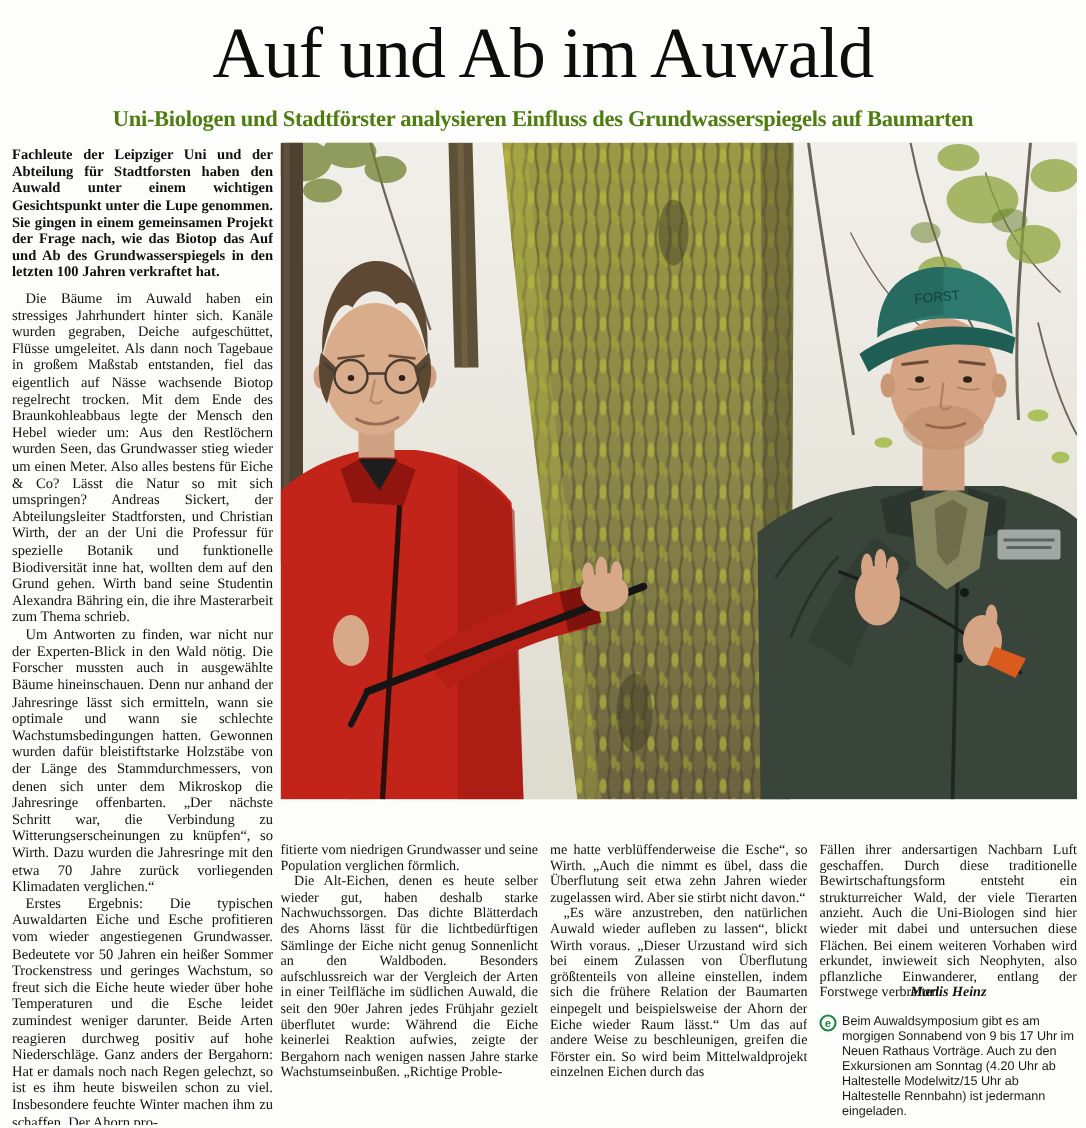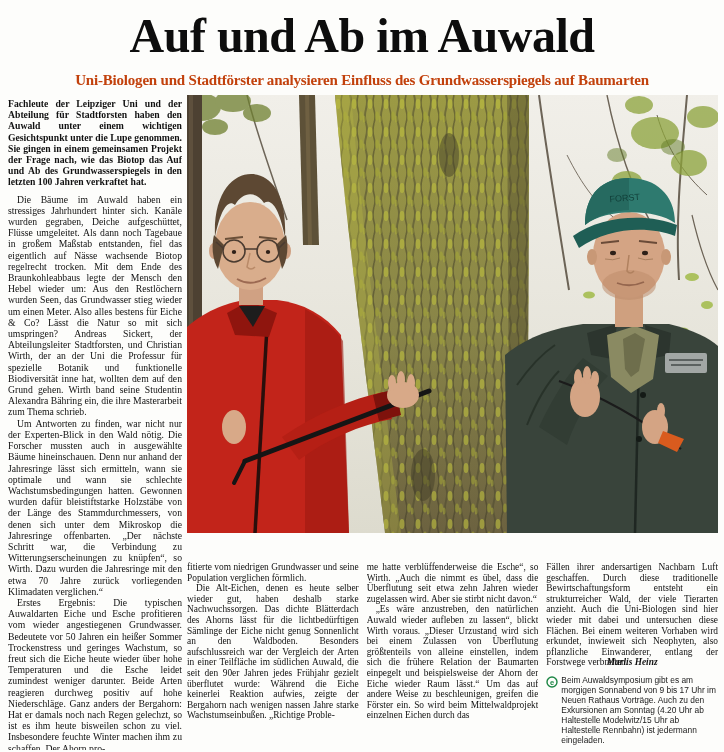--- a/index.html
+++ b/index.html
@@ -4,26 +4,26 @@
 <style>
   html,body{margin:0;padding:0;background:#9a9a9a;}
   .page{
     position:relative;width:724px;height:752px;background:#fdfdfb;
     font-family:"Liberation Serif", serif;color:#111;overflow:hidden;
     margin:0 auto;
   }
   
   .headline{
     position:absolute;top:10px;left:0;width:724px;text-align:center;
-    font-size:48px;font-weight:bold;letter-spacing:-0.5px;color:#0d0d0d;
+    font-size:48px;font-weight:normal;letter-spacing:-0.5px;color:#0d0d0d;
     line-height:52px;
   }
   .subhead{
     position:absolute;top:72px;left:0;width:724px;text-align:center;
-    font-size:15px;font-weight:bold;letter-spacing:-0.2px;color:#c2410c;
+    font-size:15px;font-weight:bold;letter-spacing:-0.2px;color:#4d7c0f;
   }
   
   .leftcol{
     position:absolute;left:8px;top:98px;width:174px;height:652px;
     overflow:hidden;text-align:justify;font-size:9.7px;line-height:11.2px;
     hyphens:auto;
   }
   .leftcol p{margin:0;text-indent:9px;}
   .leftcol p.lede{font-weight:bold;text-indent:0;margin-bottom:6px;}
   

